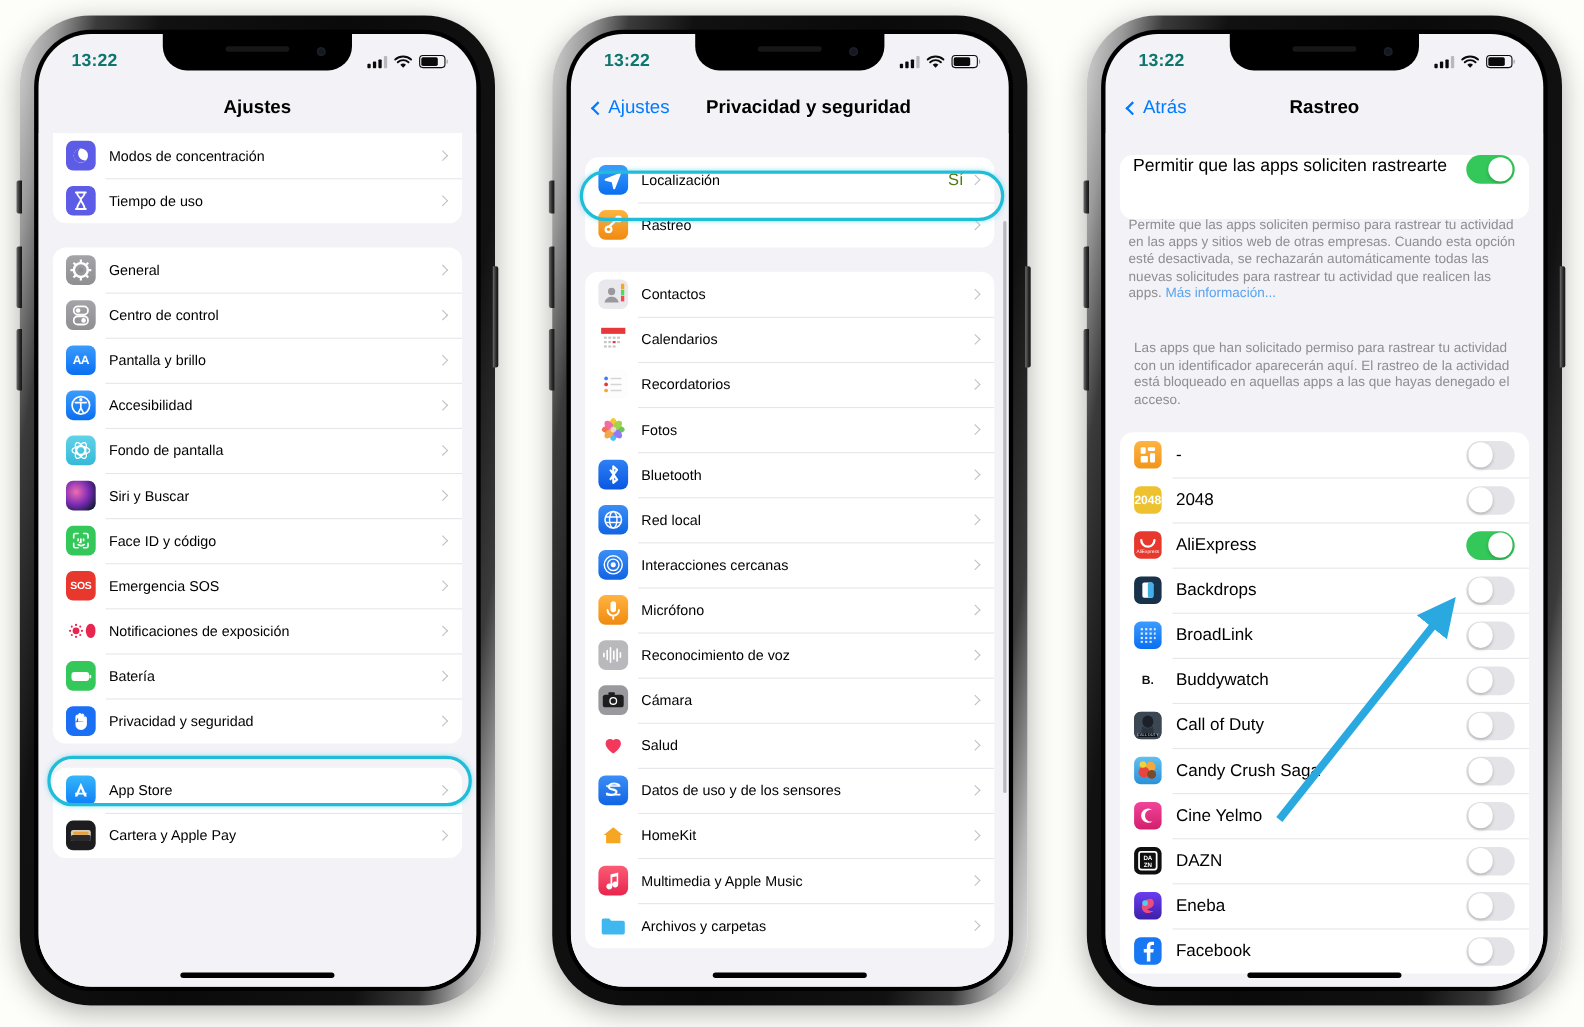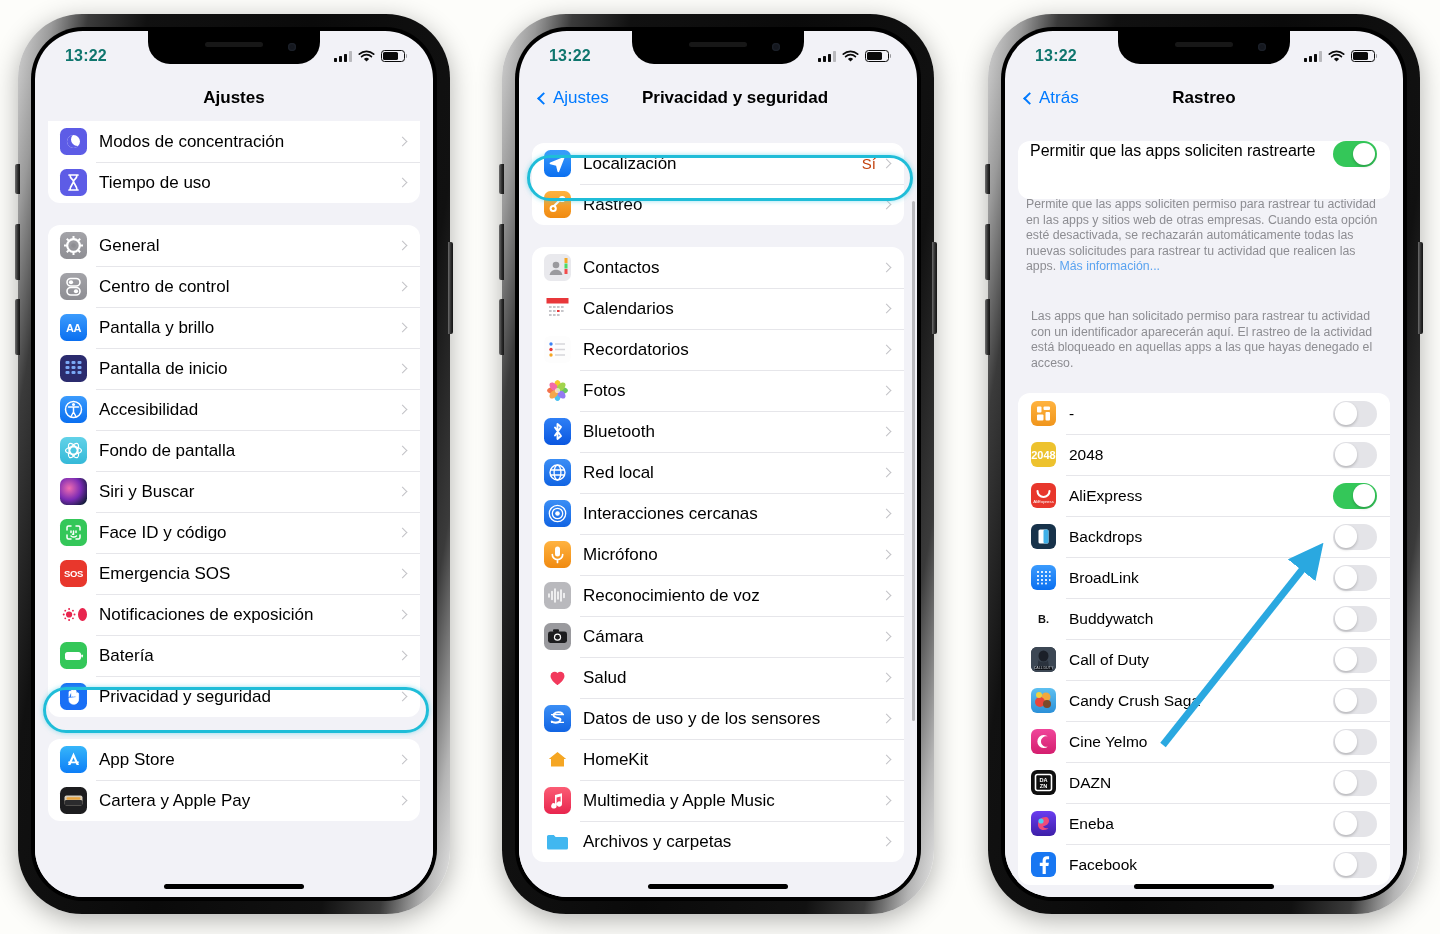--- a/index.html
+++ b/index.html
@@ -174,26 +174,26 @@
     border-radius: 6.5px;
     flex: 0 0 27px;
     margin-right: 12px;
     display: flex; align-items: center; justify-content: center;
     font-size: 13px; color: #fff;
     overflow: hidden;
     position: relative;
   }
   .row-label {
     flex: 1;
-    font-size: 17px;
+    font-size: 13px;
     color: #000;
     white-space: nowrap;
     overflow: hidden;
   }
-  .row-value { font-size: 15px; color: #c2410c; margin-right: 7px; }
+  .row-value { font-size: 15px; color: #4d7c0f; margin-right: 7px; }
   .chev {
     width: 7px; height: 7px;
     border-top: 1.8px solid #c2c2c6;
     border-right: 1.8px solid #c2c2c6;
     transform: rotate(45deg);
     margin-right: 14px;
     flex: 0 0 auto;
   }
 
   
@@ -413,39 +413,20 @@
               </span>
               <span class="row-label">Centro de control</span>
               <span class="chev"></span>
             </div>
             <div class="row">
               <span class="row-ico ic-aa">AA</span>
               <span class="row-label">Pantalla y brillo</span>
               <span class="chev"></span>
             </div>
             <div class="row">
-              <span class="row-ico ic-home">
-                <svg class="mini-svg" viewBox="0 0 27 27">
-                    <g fill="#7aa8f5">
-                      <rect x="5.5" y="6" width="4" height="3" rx="1"></rect>
-                      <rect x="11.5" y="6" width="4" height="3" rx="1"></rect>
-                      <rect x="17.5" y="6" width="4" height="3" rx="1"></rect>
-                      <rect x="5.5" y="11" width="4" height="3" rx="1"></rect>
-                      <rect x="11.5" y="11" width="4" height="3" rx="1"></rect>
-                      <rect x="17.5" y="11" width="4" height="3" rx="1"></rect>
-                      <rect x="5.5" y="16" width="4" height="3" rx="1"></rect>
-                      <rect x="11.5" y="16" width="4" height="3" rx="1"></rect>
-                      <rect x="17.5" y="16" width="4" height="3" rx="1"></rect>
-                    </g>
-                  </svg>
-              </span>
-              <span class="row-label">Pantalla de inicio</span>
-              <span class="chev"></span>
-            </div>
-            <div class="row">
               <span class="row-ico ic-acc">
                 <svg class="mini-svg" viewBox="0 0 27 27">
                     <circle cx="13.5" cy="13.5" r="8" fill="none" stroke="#fff" stroke-width="1.5"></circle>
                     <circle cx="13.5" cy="8.4" r="1.5" fill="#fff"></circle>
                     <path d="M8.5 11h10M13.5 11v5M13.5 16l-2.5 4.5M13.5 16l2.5 4.5" stroke="#fff" stroke-width="1.5" fill="none" stroke-linecap="round"></path>
                   </svg>
               </span>
               <span class="row-label">Accesibilidad</span>
               <span class="chev"></span>
             </div>

